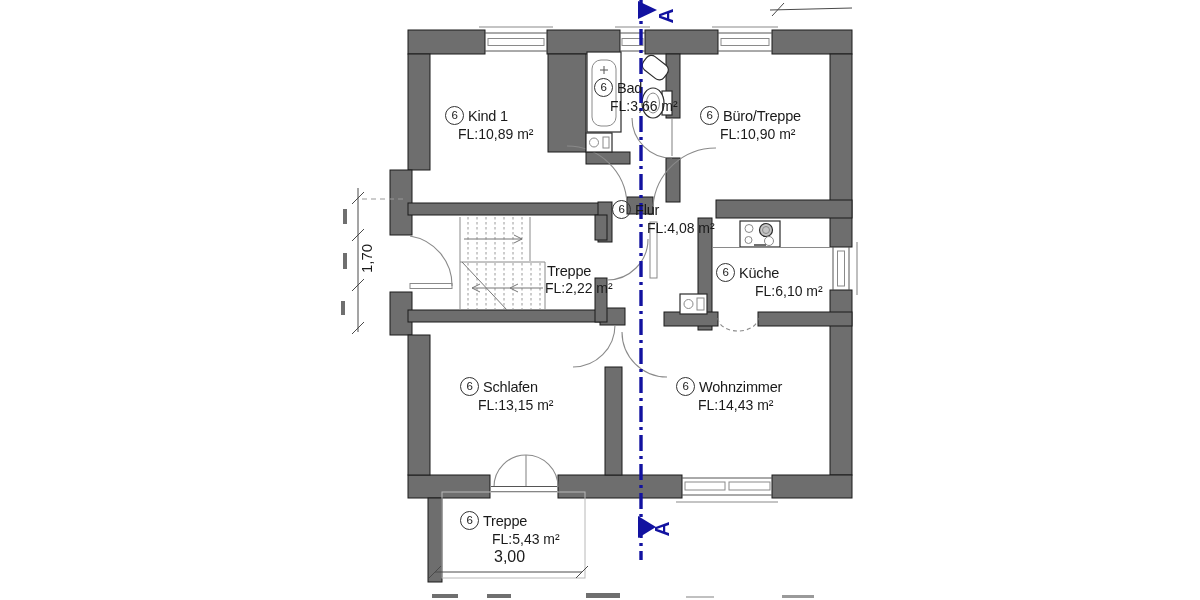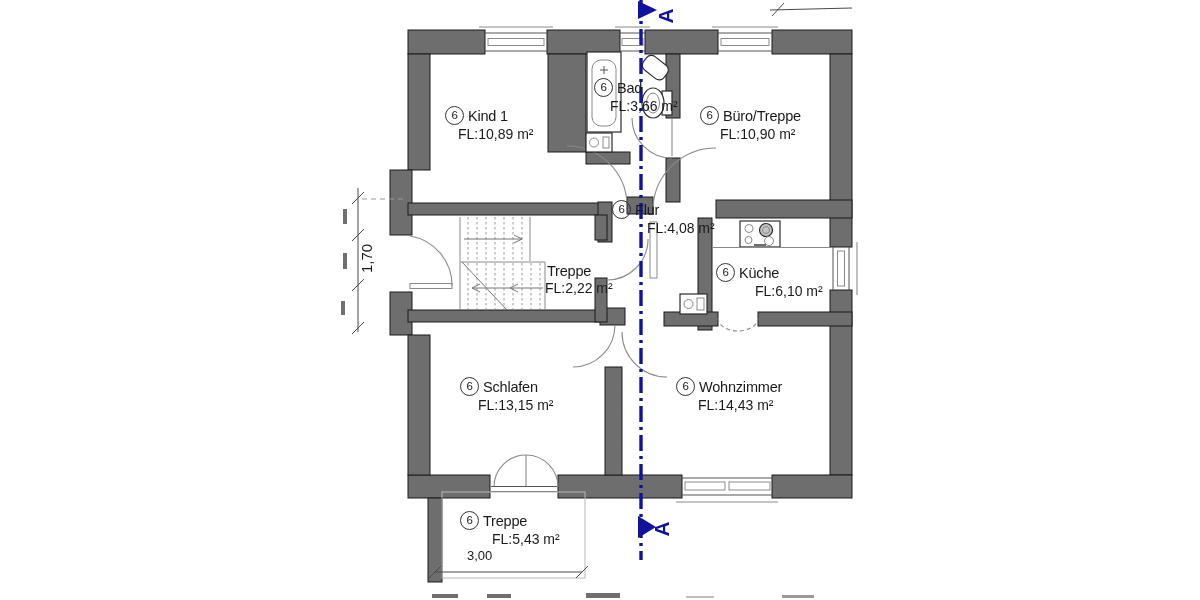--- a/index.html
+++ b/index.html
@@ -285,18 +285,18 @@
   </div>
 
   <div class="rl" style="left:460px;top:511px">
     <div class="row">
         <span class="tag">6</span>
         <span>Treppe</span>
       </div>
     <span class="area" style="margin-left:32px">FL:5,43 m²</span>
   </div>
 
-  <div class="dimtext" style="left:467px;top:548px;font-size:13px">3,00</div>
+  <div class="dimtext" style="left:494px;top:548px;font-size:16px">3,00</div>
   <div class="dimtext" style="left:352px;top:250px;transform:rotate(-90deg);transform-origin:center">1,70</div>
 
   <div class="sec-letter" style="left:658px;top:4px">A</div>
   <div class="sec-letter" style="left:654px;top:517px">A</div>
 </div>
 
 </body></html>

